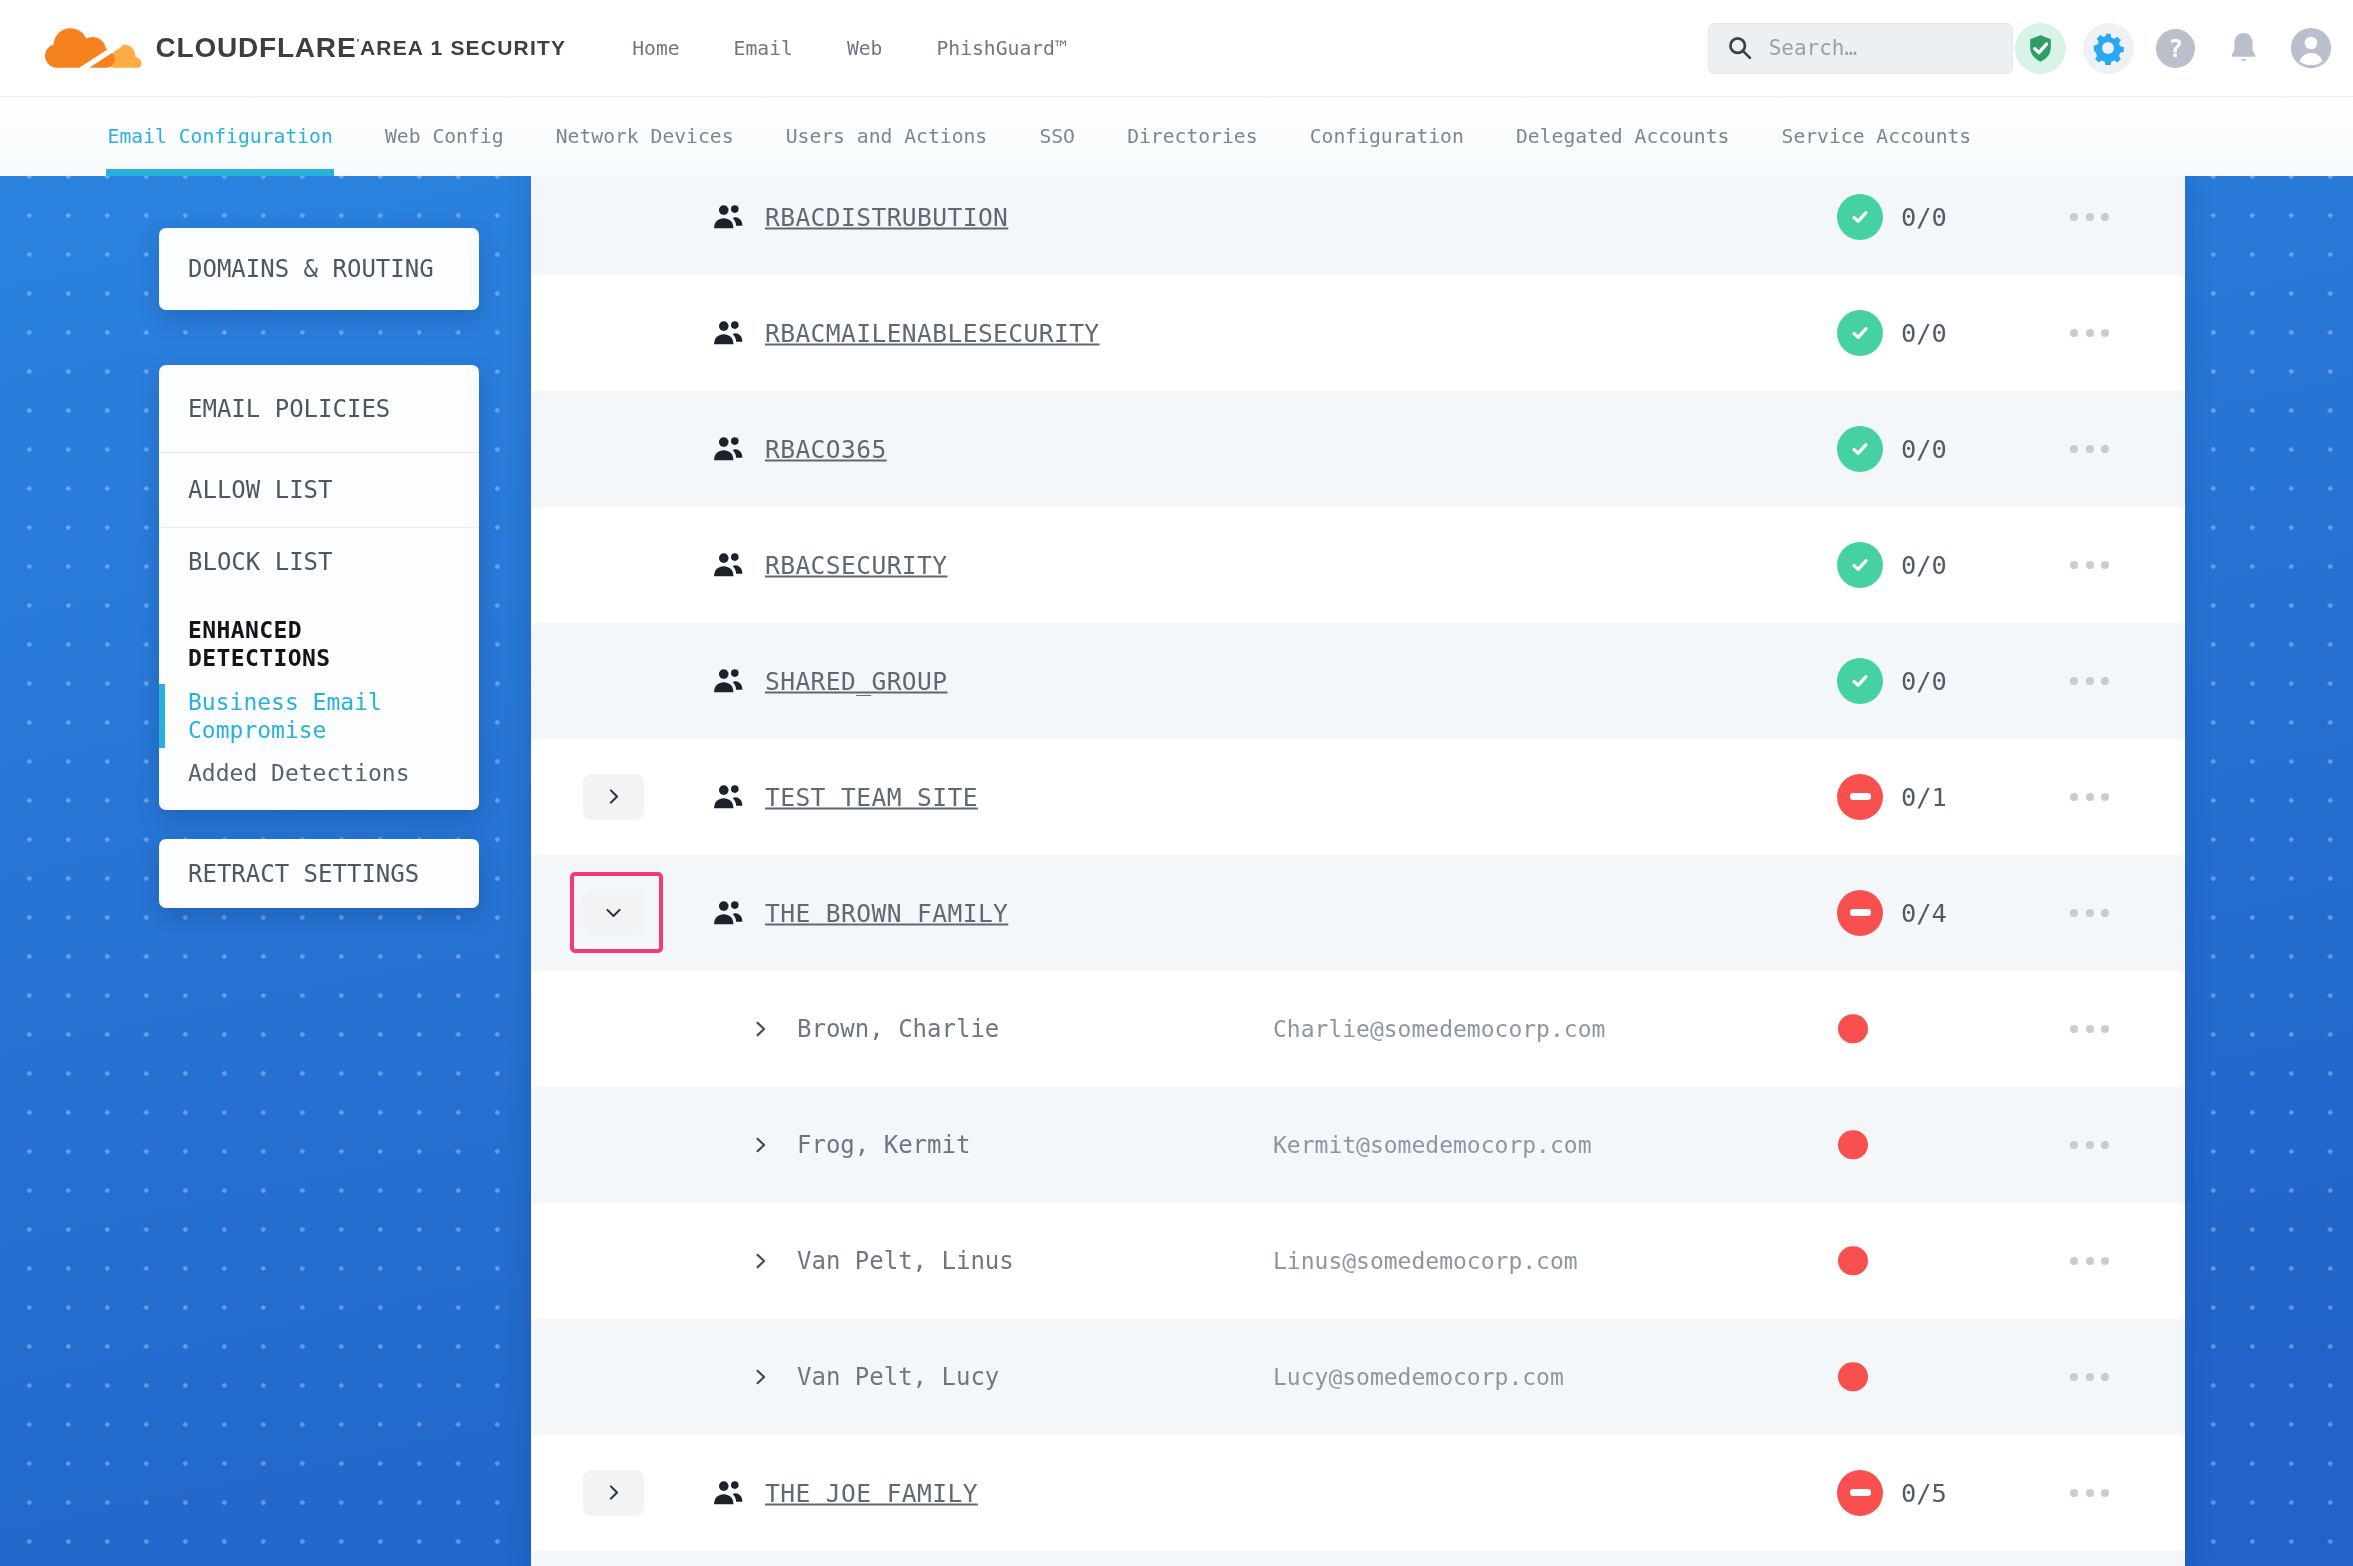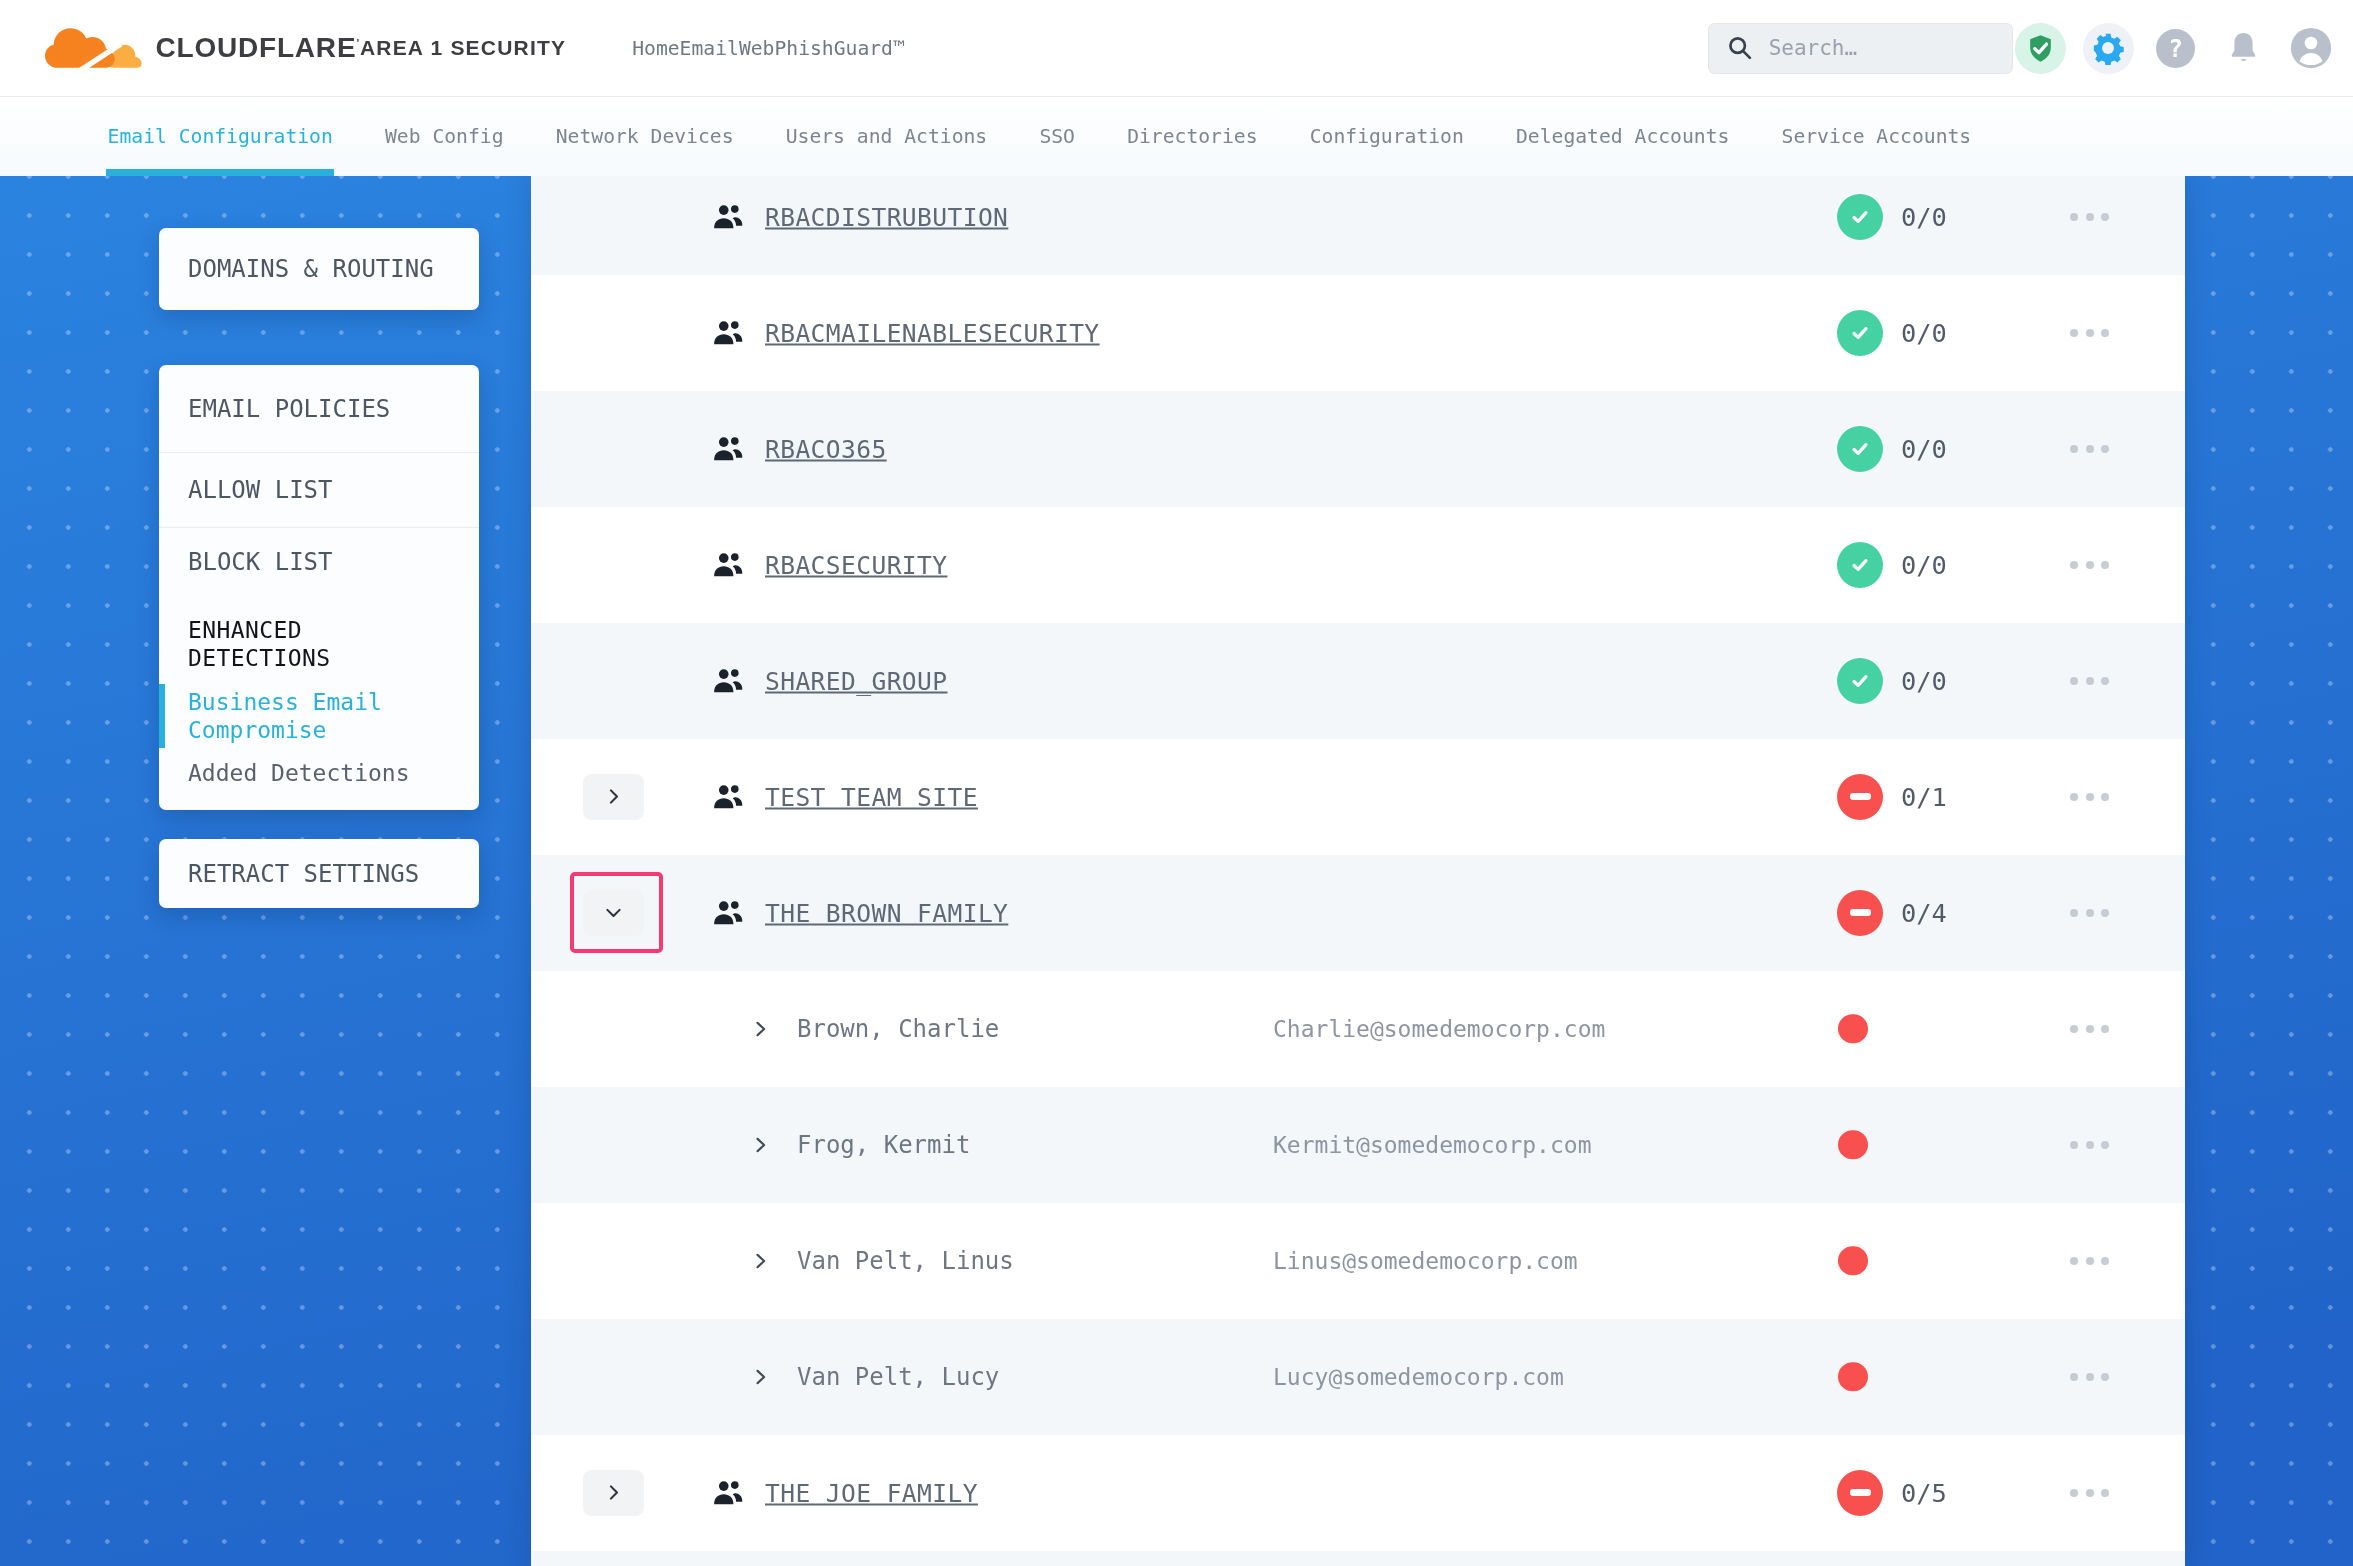--- a/index.html
+++ b/index.html
@@ -17,21 +17,21 @@
 
   
   .topbar{position:absolute;left:0;top:0;width:100%;height:97px;background:#fff;
     border-bottom:1.6px solid #e9ecef;display:flex;align-items:center;z-index:40;padding-left:41px;}
   .logo{display:flex;align-items:center;gap:11.5px;}
   .logo svg{width:103px;height:56px;}
   .logo-text{display:flex;line-height:1.05;}
   .logo-brand{font-family:var(--sans);font-weight:bold;font-size:28px;letter-spacing:0.8px;color:#3d3e42;}
   .logo-brand sup{font-size:11.5px;vertical-align:super;}
   .logo-sub{font-family:var(--sans);font-weight:bold;font-size:21px;letter-spacing:1.2px;color:#3d3e42;margin-top:3.3px;}
-  .topnav{display:flex;margin-left:66px;font-size:19.7px;color:#6e7883;}
+  .topnav{display:flex;gap:54px;margin-left:66px;font-size:19.7px;color:#6e7883;}
   .topnav .tnav{cursor:pointer;}
   .search{margin-left:auto;margin-right:2px;width:305px;height:51px;border-radius:6.6px;
     background:#edf0f3;border:0.8px solid #e3e6ea;display:flex;align-items:center;padding:0 16.4px;}
   .search svg{width:28px;height:28px;flex:none;}
   .search input{border:none;outline:none;background:transparent;margin-left:14.8px;width:213px;
     font-family:var(--mono);font-size:21px;color:#444c58;}
   .search input::placeholder{color:#98a1ad;}
   .iconbar{display:flex;align-items:center;gap:16.4px;margin-right:18px;}
   .icbtn{width:51px;height:51px;border-radius:50%;display:flex;align-items:center;justify-content:center;cursor:pointer;}
   .ic-shield{background:#d8f3e7;}
@@ -50,21 +50,21 @@
   
   .card{position:absolute;left:159px;width:320px;background:#fcfdfe;border-radius:7px;
     box-shadow:0 8.2px 21px rgba(10,35,80,.22);z-index:20;overflow:hidden;font-size:24px;color:#4d5663;}
   .card1{top:228px;height:82px;display:flex;align-items:center;padding-left:29px;}
   .card2{top:365px;}
   .sec{display:flex;align-items:center;padding-left:29px;}
   .sec1{height:88px;border-bottom:1.6px solid #e9edf1;}
   .sec2{height:75px;border-bottom:1.6px solid #e9edf1;}
   .sec3{height:68px;}
   .sec4{display:block;padding:19.7px 29px 23px 29px;font-size:23px;line-height:28px;}
-  .enh{color:#111418;font-weight:normal;letter-spacing:0.4px;}
+  .enh{color:#111418;font-weight:bold;letter-spacing:0.4px;}
   .bec{color:var(--cyan);margin-top:16.4px;position:relative;cursor:pointer;}
   .bec::before{content:'';position:absolute;left:-29px;top:-4.1px;bottom:-4.1px;width:5.7px;background:var(--cyan);}
   .added{color:#59616e;margin-top:14.8px;cursor:pointer;}
   .card3{top:839px;height:69px;display:flex;align-items:center;padding-left:29px;}
 
   
   .panel{position:absolute;left:531px;top:175px;width:1654px;bottom:0;background:#fff;z-index:10;
     overflow:hidden;box-shadow:0 0 24.6px rgba(10,35,80,.18);}
   .rows{margin-top:-16.4px;}
   .row{height:116px;position:relative;}

